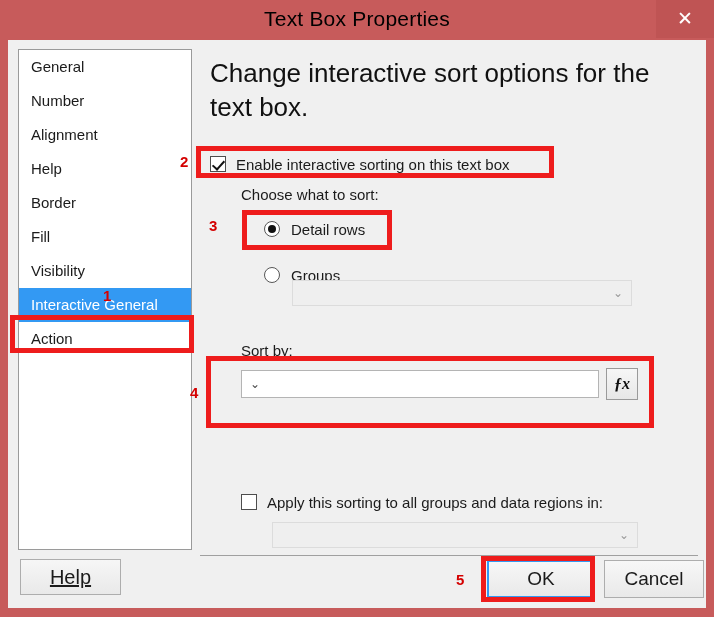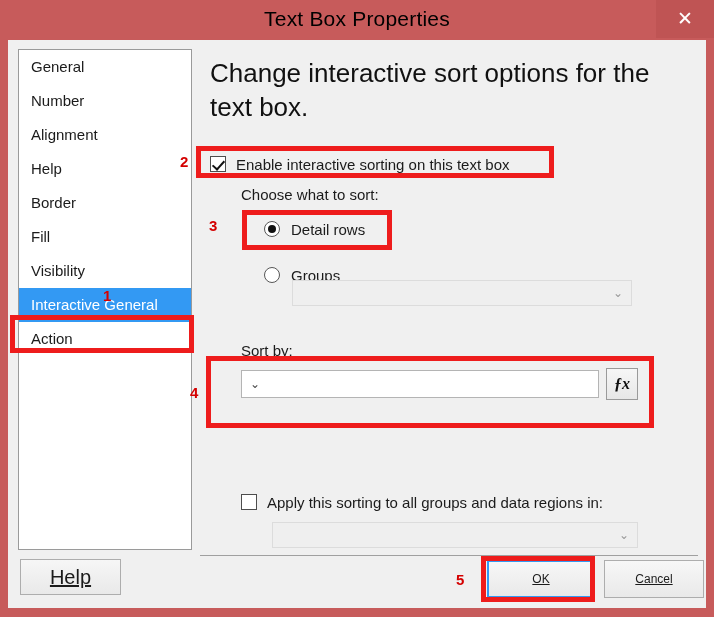--- a/index.html
+++ b/index.html
@@ -288,25 +288,24 @@
     top: 515px;
     width: 498px;
     height: 1px;
     background: #a0a0a0;
   }
   .footer-button {
     position: absolute;
     box-sizing: border-box;
     background: linear-gradient(#f7f7f7, #e9e9e9);
     border: 1px solid #adadad;
-    font-size: 12px;
-    color: #1b1b1b;
-    text-align: center;
-    cursor: pointer;
-    text-decoration: underline;
+    font-size: 19px;
+    color: #1b1b1b;
+    text-align: center;
+    cursor: pointer;
   }
   #ok-button {
     left: 479px; top: 520px; width: 108px; height: 38px;
     line-height: 34px;
     border: 2px solid #3399f3;
     background: linear-gradient(#f7f7f7, #e9e9e9);
   }
   #cancel-button {
     left: 596px; top: 520px; width: 100px; height: 38px;
     line-height: 36px;

